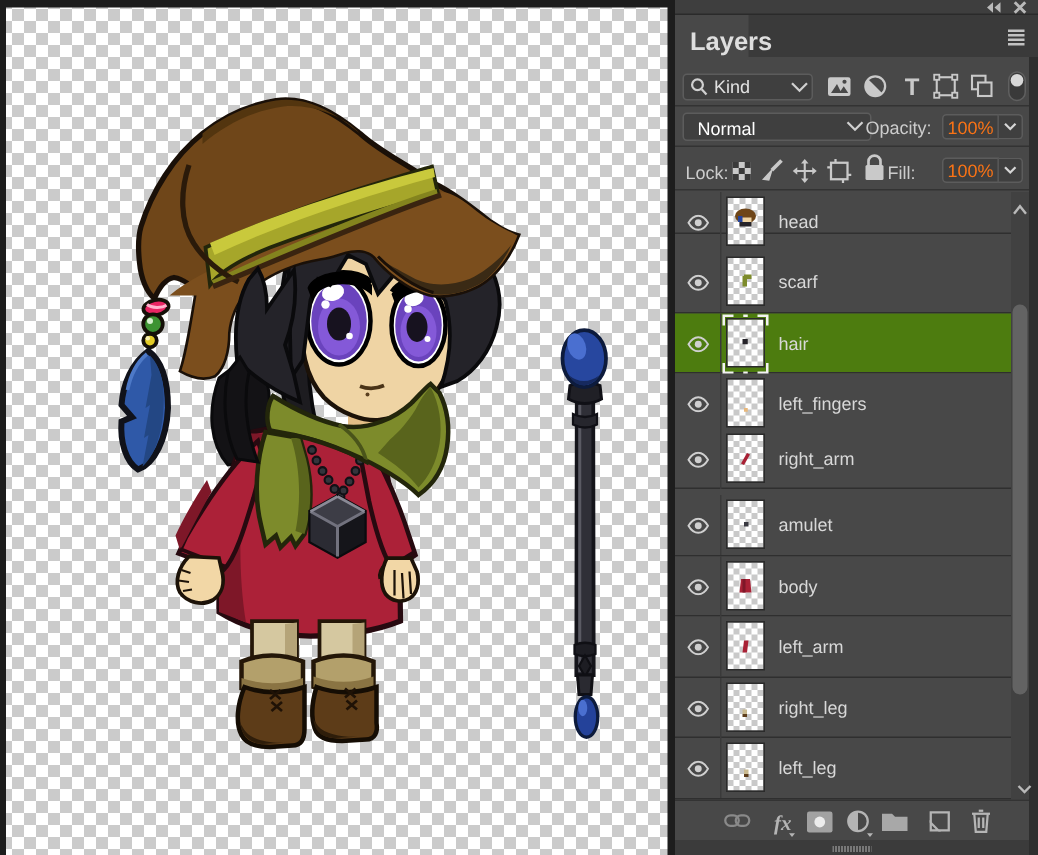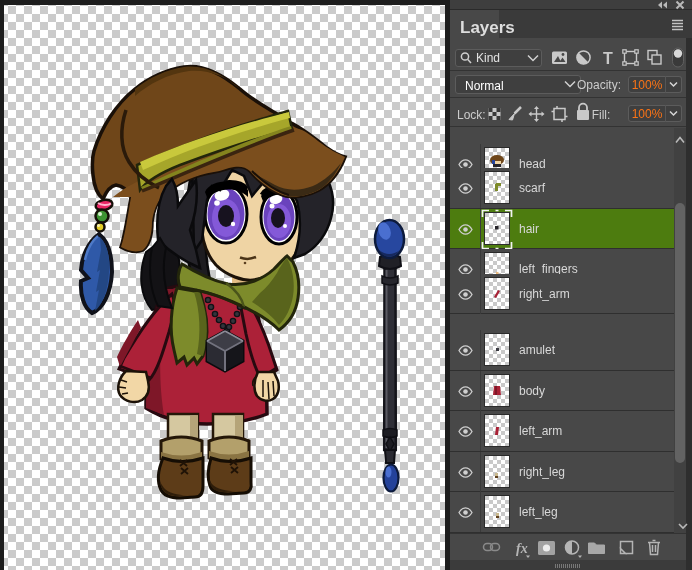--- a/index.html
+++ b/index.html
@@ -195,21 +195,21 @@
     <div class="chevbtn" style="left:215px;top:76px;width:17px;height:17px;border-top-left-radius:0;border-bottom-left-radius:0;border-left:1px solid #565656"></div>
     <div class="divh" style="top:97px"></div>
 
     <div class="lbl" style="left:7px;top:108px">Lock:</div>
     <div class="lbl" style="left:127px;top:108px;width:48px;text-align:center">Fill:</div>
     <div class="fld" style="left:178px;top:105px;width:38px;height:17px;text-align:center;font-size:12px;padding-top:1px;border-top-right-radius:0;border-bottom-right-radius:0">100%</div>
     <div class="chevbtn" style="left:215px;top:105px;width:17px;height:17px;border-top-left-radius:0;border-bottom-left-radius:0;border-left:1px solid #565656"></div>
     <div class="divh" style="top:126px"></div>
 
     <div id="rows">
-        <div class="row " style="top:144px;height:40px">
+        <div class="row " style="top:128px;height:28px">
     <div class="eyecol"></div>
           <svg width="15" height="11" viewBox="0 0 15 11" style="position:absolute;left:8px;top:15px">
             <path d="M1,5.5 C3,2 5.5,0.8 7.5,0.8 C9.5,0.8 12,2 14,5.5 C12,9 9.5,10.2 7.5,10.2 C5.5,10.2 3,9 1,5.5 Z" fill="none" stroke="#cfcfcf" stroke-width="1.3"></path>
             <circle cx="7.5" cy="5.5" r="2.3" fill="#cfcfcf"></circle>
           </svg>
     <div class="thumb">
             <svg width="24" height="31" viewBox="0 0 24 31" style="position:absolute;left:0;top:0">
               <ellipse cx="12" cy="12" rx="7" ry="5" fill="#6f4619"></ellipse>
               <rect x="8" y="13" width="8" height="5" fill="#efd4a4"></rect>
               <rect x="8" y="16" width="8" height="3" fill="#26242a"></rect>
@@ -263,21 +263,21 @@
             <circle cx="7.5" cy="5.5" r="2.3" fill="#cfcfcf"></circle>
           </svg>
     <div class="thumb">
             <svg width="24" height="31" viewBox="0 0 24 31" style="position:absolute;left:0;top:0">
               <rect x="11" y="19" width="2.5" height="2.5" fill="#e8b87c"></rect>
             </svg>
           </div>
 
     <div class="lname">left_fingers</div>
         </div>
-        <div class="row " style="top:274px;height:40px">
+        <div class="row " style="top:286px;height:40px">
     <div class="eyecol"></div>
           <svg width="15" height="11" viewBox="0 0 15 11" style="position:absolute;left:8px;top:15px">
             <path d="M1,5.5 C3,2 5.5,0.8 7.5,0.8 C9.5,0.8 12,2 14,5.5 C12,9 9.5,10.2 7.5,10.2 C5.5,10.2 3,9 1,5.5 Z" fill="none" stroke="#cfcfcf" stroke-width="1.3"></path>
             <circle cx="7.5" cy="5.5" r="2.3" fill="#cfcfcf"></circle>
           </svg>
     <div class="thumb">
             <svg width="24" height="31" viewBox="0 0 24 31" style="position:absolute;left:0;top:0">
               <path d="M9,19 L13,12 L15,13 L11,20 Z" fill="#a92135"></path>
             </svg>
           </div>

